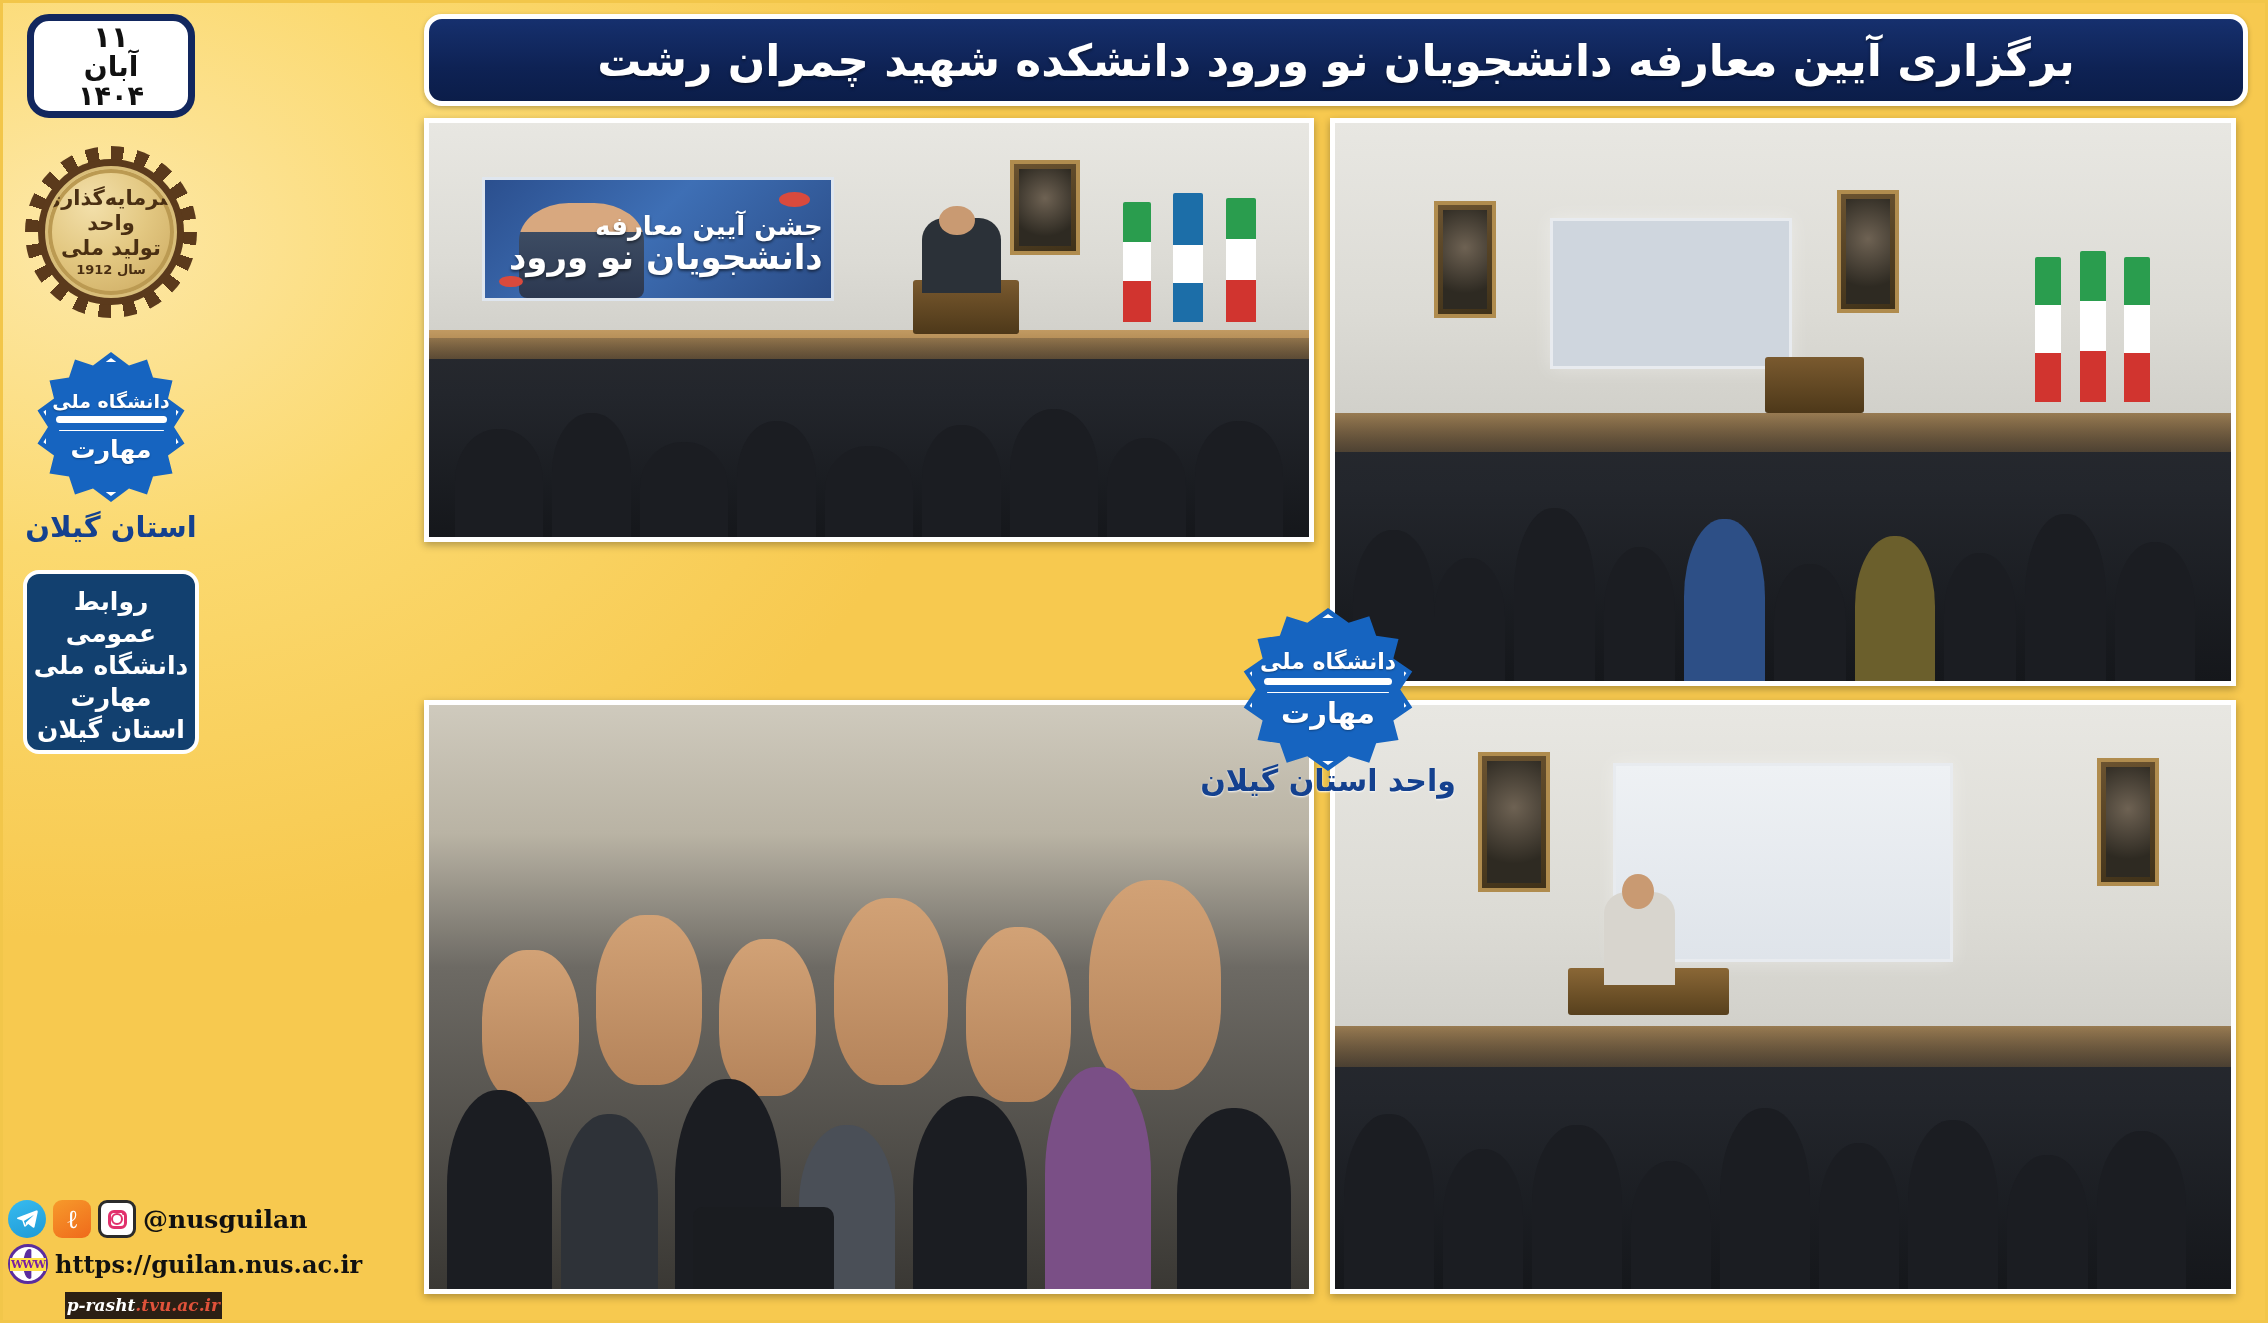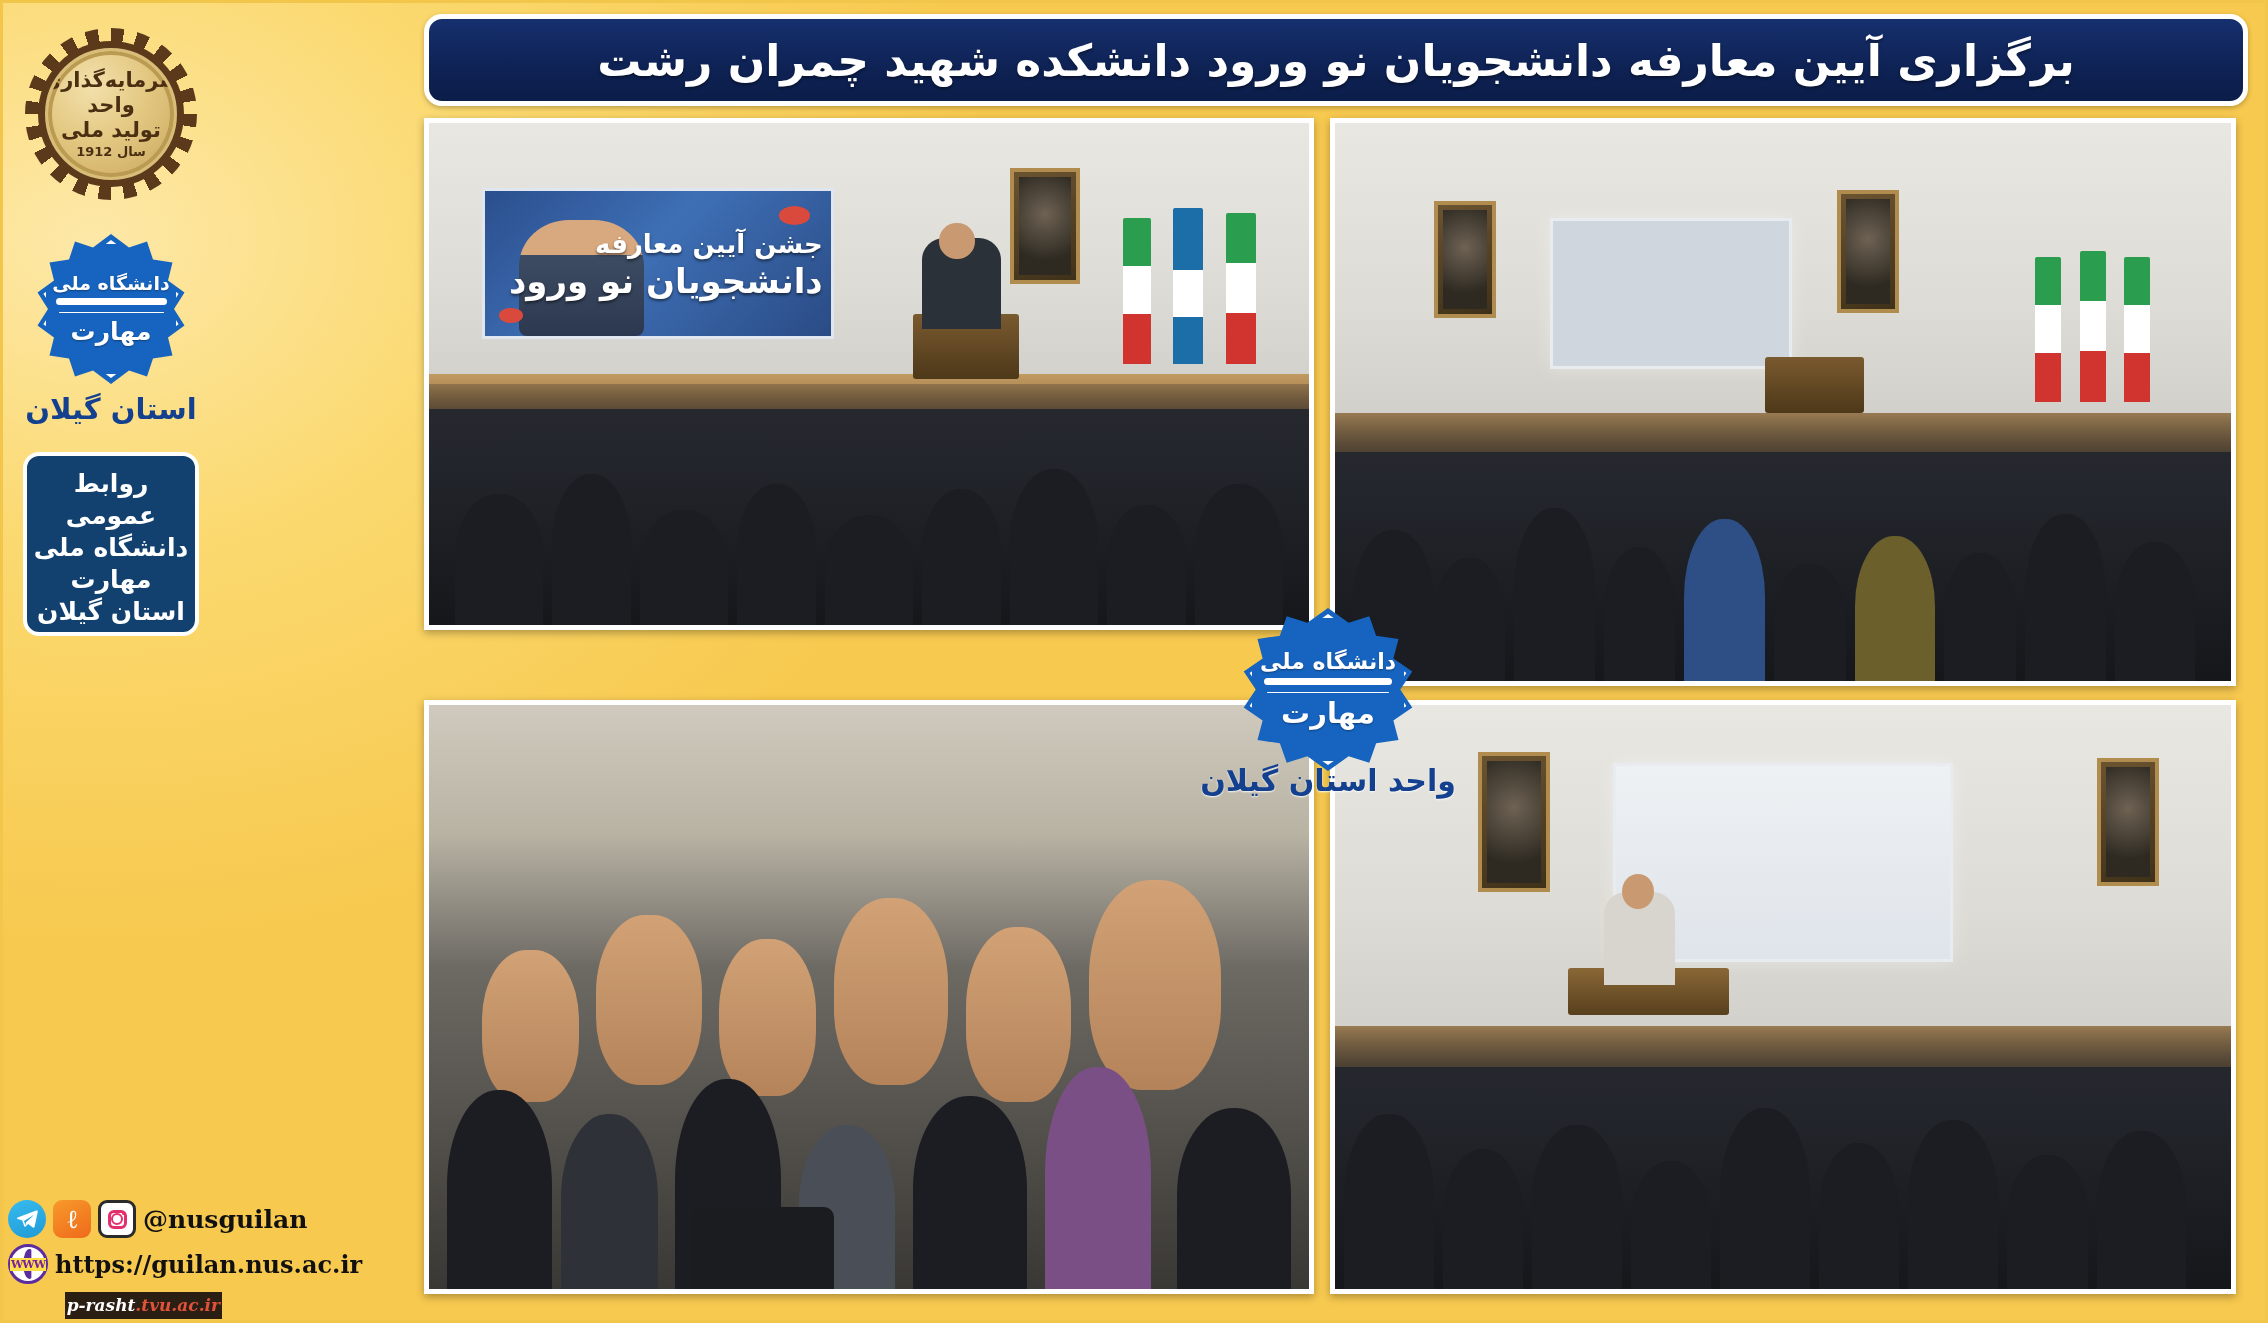--- a/index.html
+++ b/index.html
@@ -270,21 +270,21 @@
     z-index:3;
   }
   .photo{
     position:absolute;
     border:5px solid #ffffff;
     box-shadow:0 3px 8px rgba(0,0,0,.30);
     overflow:hidden;
     background:#2a2d33;
   }
   .p1{ left:906px; top:0;    width:906px; height:568px; }
-  .p2{ left:0;     top:0;    width:890px; height:512px; }
+  .p2{ left:0;     top:0;    width:890px; height:424px; }
   .p3{ left:906px; top:582px;width:906px; height:594px; }
   .p4{ left:0;     top:582px;width:890px; height:594px; }
 
   
   .scene{ position:absolute; inset:0; }
 
   
   .wall{
     position:absolute; left:0; right:0; top:0; height:56%;
     background:linear-gradient(180deg,#e8e7e2 0%,#dcdbd5 60%,#cfcec8 100%);
@@ -522,20 +522,25 @@
         <div class="t1">دانشگاه ملی</div>
         <div class="bar"></div>
         <div class="t2">مهارت</div>
       </div>
     </div>
     <div class="center-caption">واحد استان گیلان</div>
   </div>
 
   <div class="sidebar">
 
+    <div class="date-card">
+      <div class="dline d1">۱۱</div>
+      <div class="dline d2">آبان</div>
+      <div class="dline d3">۱۴۰۴</div>
+    </div>
 
     <div class="gear-emblem">
       <div class="gear-teeth"></div>
       <div class="gear-ring"></div>
       <div class="gear-face">
         <div class="gl">سرمایه‌گذاری</div>
         <div class="gl">واحد</div>
         <div class="gl">تولید ملی</div>
         <div class="gl small">سال 1912</div>
       </div>

